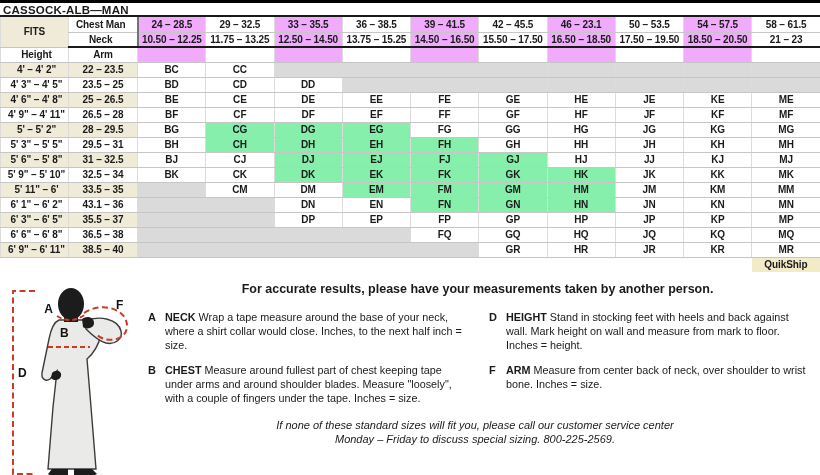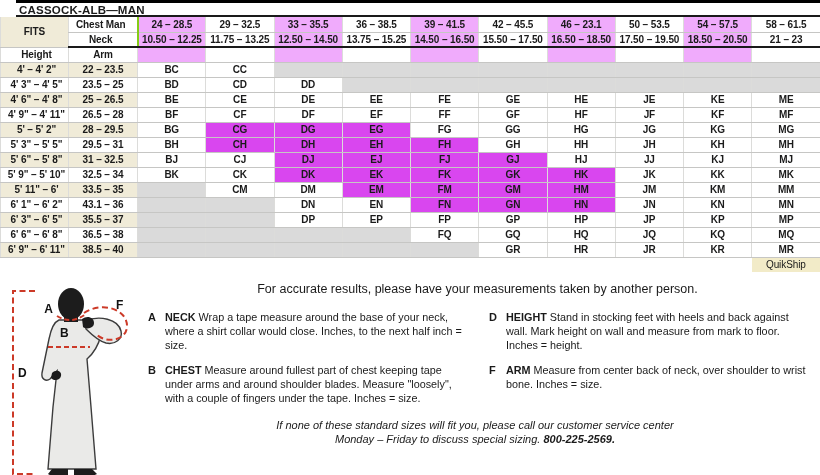--- a/index.html
+++ b/index.html
@@ -13,71 +13,71 @@
   }
   .page { width:820px; height:475px; }
 
   
   .title {
     border-top:3px solid #000;
     border-bottom:2px solid #1a1a1a;
     font-weight:bold; font-size:11.5px;
     letter-spacing:.2px;
     padding:1px 4px 1px 3px;
-    height:17px; line-height:13px;margin-left:16px;
+    height:17px; line-height:13px;
   }
 
   
   table.size-table {
     width:820px; border-collapse:collapse; table-layout:fixed;
     font-size:10px; font-weight:bold; letter-spacing:-0.1px;
   }
   table.size-table col.c-h { width:68px; }
   table.size-table col.c-a { width:69px; }
   table.size-table td {
     height:15px; text-align:center; vertical-align:middle;
     border-bottom:1px solid #c6c6c4;
     border-left:1px solid #dcdcda;
     white-space:nowrap; overflow:hidden;
   }
   td.first { border-left:none; }
   td.fits  { background:#f0ebd8; text-align:center; border-left:none; }
-  td.lbl   { text-align:right; padding-right:4px; border-right:2px solid #84cc16; border-left:none; }
+  td.lbl   { text-align:right; padding-right:4px; border-right:2px solid #737373; border-left:none; }
   tr.hdr2 td { border-bottom:2px solid #1a1a1a; }
   td.stripe { background:#f0abfc;margin-left:16px; }
   td.hgt   { text-align:left; padding-left:4px; }
   td.hgt.alt, td.arm.alt { background:#f0ebd8; }
   td.empty { background:#dadada; }
-  td.hl    { background:#d946ef; }
+  td.hl    { background:#86efac; }
   tr.qsrow td { border:none; background:#fff; }
   tr.qsrow td.qsbadge {
-    background:#f2ebc8; font-weight:normal; text-align:center;
+    background:#f2ebc8; font-weight:bold; text-align:center;
   }
 
   
   .lower { position:relative; height:205px; }
   .figure { position:absolute; left:2px; top:6px; }
   .notes {
     margin:9px 10px 0 145px; text-align:center;
-    font-weight:normal; font-size:12.5px; line-height:1.28;
+    font-weight:bold; font-size:12.5px; line-height:1.28;
   }
   .defs {
     margin:13px 8px 0 148px;
     display:grid; grid-template-columns:1fr 1fr;
     column-gap:18px; row-gap:11px;
     font-size:10.8px; line-height:1.3;
   }
   .def { display:flex; }
   .def-letter { font-weight:bold; width:17px; flex:0 0 17px; font-size:11px; }
   .def-term { font-weight:bold; }
   .footer {
     margin:13px 10px 0 140px; text-align:center;
     font-style:italic; font-size:11px; line-height:1.3;
   }
-  .footer .phone { font-weight:bold; }
+  .footer .phone { font-weight:normal; }
 </style>
 </head>
 <body>
 
 <div class="page">
 
   <div class="title">CASSOCK-ALB—MAN</div>
 
   <table class="size-table">
     <colgroup>

